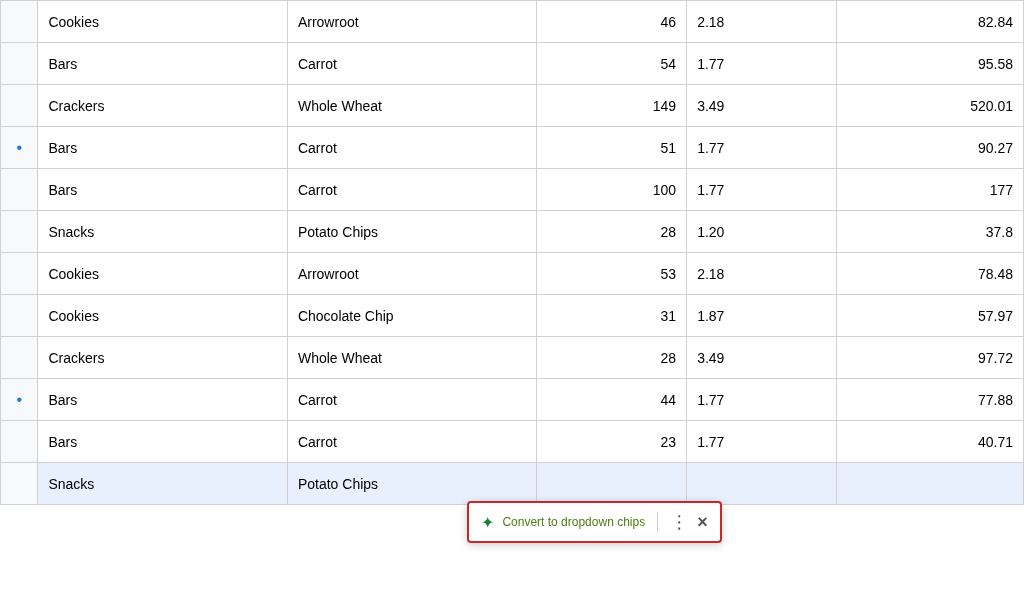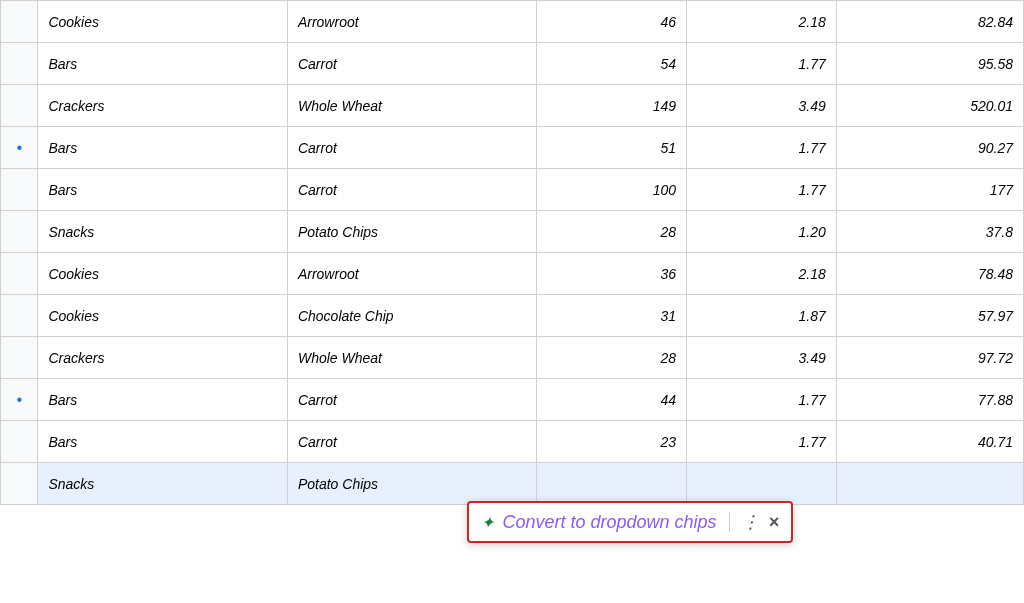--- a/index.html
+++ b/index.html
@@ -10,42 +10,41 @@
       overflow: hidden;
       width: 1024px;
       height: 603px;
     }
 
     .spreadsheet-container {
       width: 100%;
       height: 100%;
       position: relative;
       overflow: hidden;
-      font-style: italic;
     }
 
     table {
       border-collapse: collapse;
       width: 100%;
       table-layout: fixed;
     }
 
     td, th {
       border: 1px solid #d0d0d0;
       padding: 6px 10px;
       height: 42px;
       vertical-align: middle;
       white-space: nowrap;
       overflow: hidden;
     }
 
     .col-category { width: 200px; }
     .col-name { width: 200px; margin-top: 10px; }
     .col-qty { width: 120px; text-align: right; }
-    .col-price { width: 120px; text-align: right; }
+    .col-price { width: 120px; text-align: left; }
     .col-total { width: 150px; text-align: right; padding-left: 43px; }
 
     .row-selected {
       background: #e8f0fe;
     }
 
     .row-normal {
       background: #fff;
     }
 
@@ -68,22 +67,22 @@
       box-shadow: 0 2px 8px rgba(0,0,0,0.2);
       z-index: 10;
     }
 
     .popup-icon {
       color: #188038;
       font-size: 16px;
     }
 
     .popup-text {
-      color: #8b5cf6;
-      font-size: 18px;
+      color: #4d7c0f;
+      font-size: 12px;
       font-weight: 500;
     }
 
     .popup-divider {
       width: 1px;
       height: 20px;
       background: #ccc;
       margin: 0 4px;
     }
 
@@ -162,21 +161,21 @@
           <td class="col-category">Snacks</td>
           <td class="col-name">Potato Chips</td>
           <td class="col-qty">28</td>
           <td class="col-price">1.20</td>
           <td class="col-total">37.8</td>
         </tr>
         <tr class="row-normal">
           <td class="row-num"></td>
           <td class="col-category">Cookies</td>
           <td class="col-name">Arrowroot</td>
-          <td class="col-qty">36</td>
+          <td class="col-qty">53</td>
           <td class="col-price">2.18</td>
           <td class="col-total">78.48</td>
         </tr>
         <tr class="row-normal">
           <td class="row-num"></td>
           <td class="col-category">Cookies</td>
           <td class="col-name">Chocolate Chip</td>
           <td class="col-qty">31</td>
           <td class="col-price">1.87</td>
           <td class="col-total">57.97</td>

